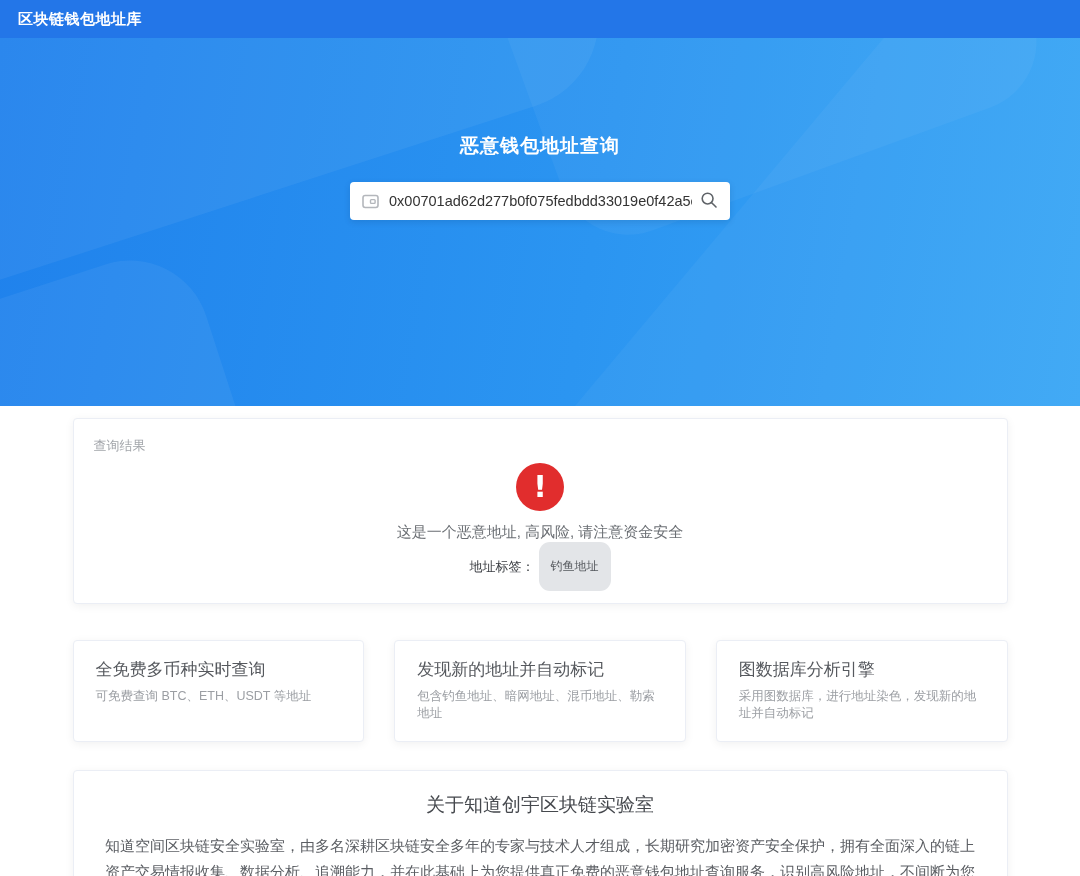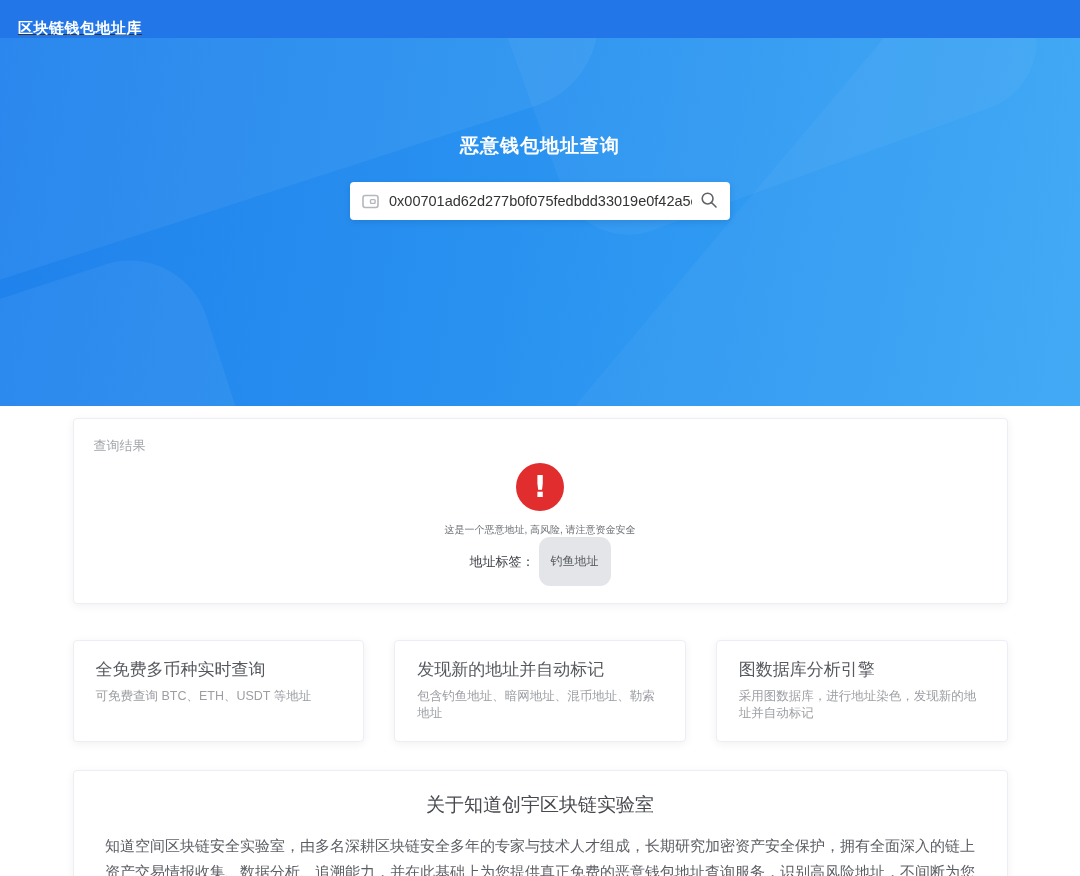--- a/index.html
+++ b/index.html
@@ -11,23 +11,22 @@
     width: 1080px;
     height: 876px;
     overflow: hidden;
   }
 
   
   .navbar {
     height: 38px;
     background: #2376e8;
     display: flex;
-    align-items: flex-end;
+    align-items: center;
     padding: 0 18px;
-    text-decoration: underline;
   }
   .navbar .brand {
     color: #ffffff;
     font-size: 15px;
     font-weight: bold;
     letter-spacing: 0.5px;
   }
 
   
   .hero {
@@ -91,21 +90,21 @@
     margin: 8px auto 12px;
     background: #e12d2d;
     border-radius: 50%;
     display: flex; align-items: center; justify-content: center;
     color: #ffffff;
     font-size: 30px;
     font-weight: bold;
     line-height: 1;
     font-family: "DejaVu Sans", sans-serif;
   }
-  .result-message { font-size: 10px; color: #6b6f74; }
+  .result-message { font-size: 15px; color: #6b6f74; }
   .tag-row { font-size: 13px; color: #3a3d42; display: flex; align-items: center; justify-content: center; text-align: right; }
   .tag-pill {
     display: inline-block;
     margin-left: 4px;
     background: #e3e5e8;
     color: #55585d;
     font-size: 12px;
     padding: 16px 12px;
     border-radius: 11px;
   }

